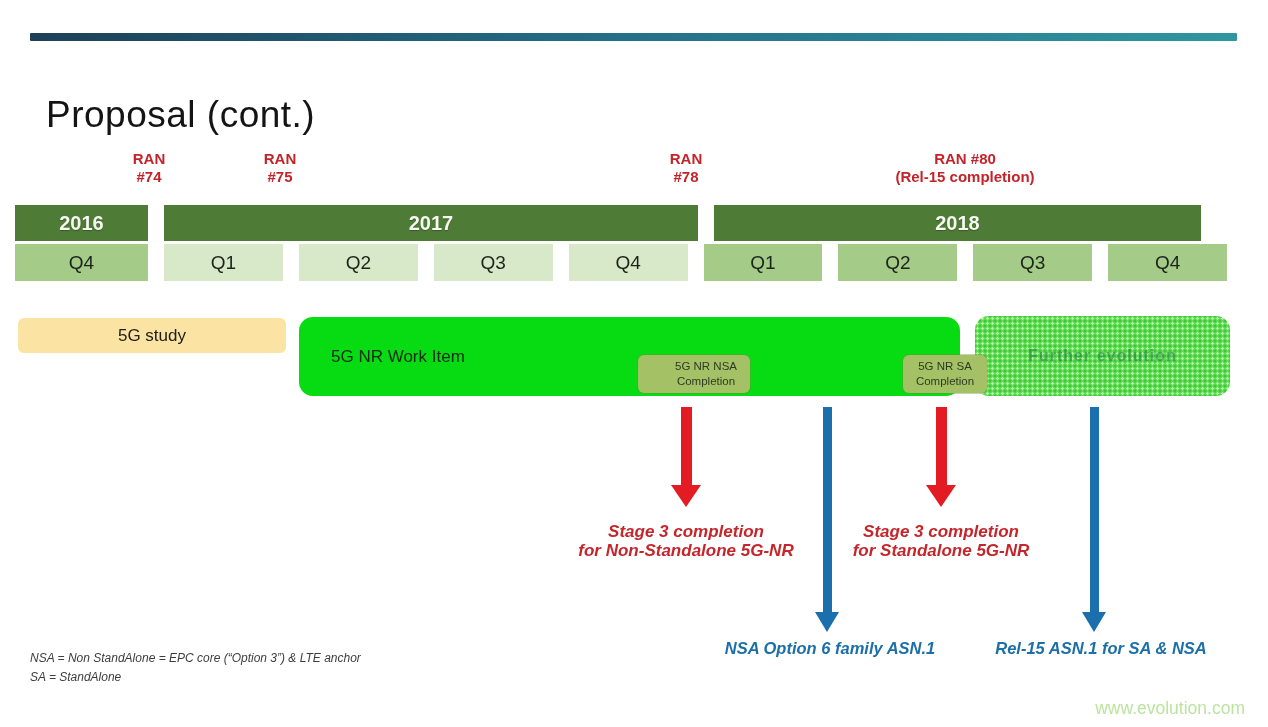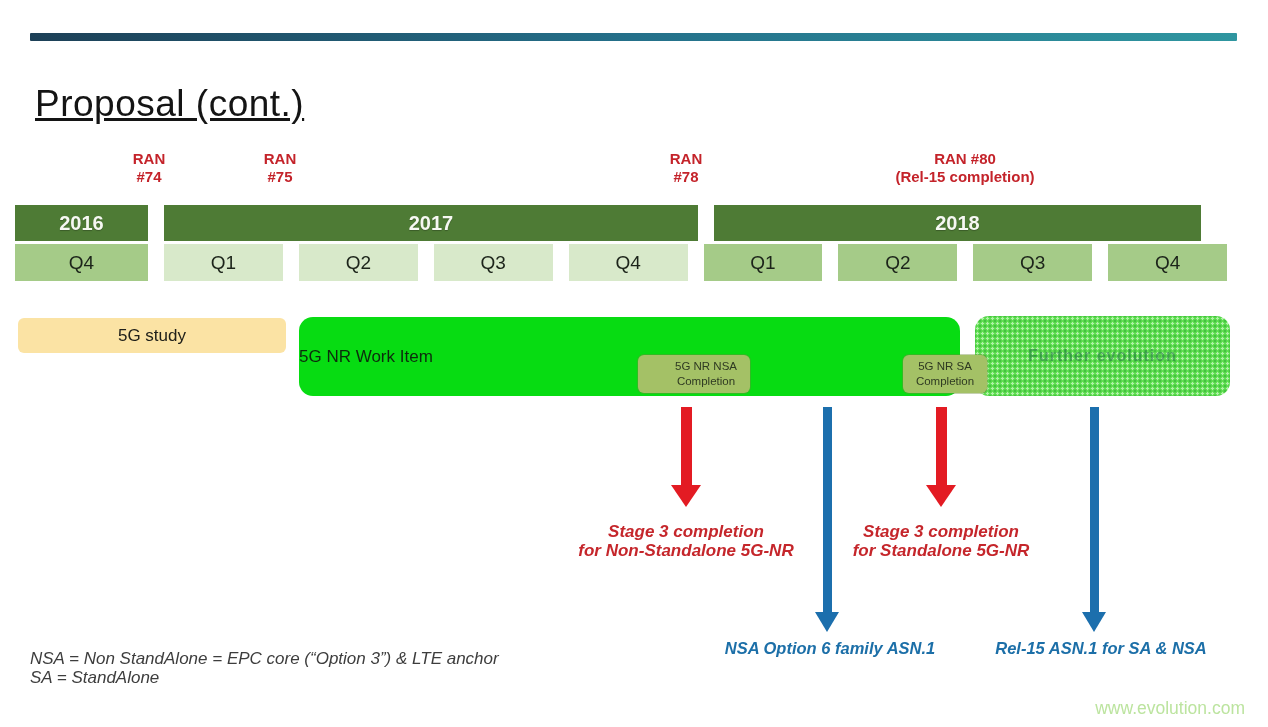--- a/index.html
+++ b/index.html
@@ -6,22 +6,22 @@
   .slide{
     position:relative;width:1268px;height:727px;background:#ffffff;overflow:hidden;
     font-family:"Liberation Sans","DejaVu Sans",sans-serif;
   }
   .top-rule{
     position:absolute;left:30px;top:33px;width:1207px;height:8px;
     background:linear-gradient(to right,#1d4057,#24708a,#2f96a0);
     border-radius:1px;
   }
   .title{
-    position:absolute;left:30px;top:78px;margin:5px;
-    font-size:37px;font-weight:400;color:#141414;letter-spacing:0.5px;text-decoration:underline;
+    position:absolute;left:30px;top:78px;margin:16px;
+    font-size:37px;font-weight:400;color:#141414;letter-spacing:0.5px;
   }
   .milestone{
     position:absolute;top:150px;text-align:center;white-space:pre-line;
     font-size:15px;font-weight:bold;line-height:18px;color:#c4232a;
   }
   .m0{left:99px;width:100px;}
   .m1{left:230px;width:100px;}
   .m2{left:636px;width:100px;}
   .m3{left:845px;width:240px;}
 
@@ -50,21 +50,21 @@
   .bar-study{
     left:18px;top:318px;width:268px;height:35px;background:#fbe3a4;border-radius:6px;
     display:flex;align-items:center;justify-content:center;
     font-size:17px;color:#20201a;
   }
   .bar-work{
     left:299px;top:317px;width:661px;height:79px;background:#07dc12;border-radius:14px;
     display:flex;align-items:center;
     font-size:17px;color:#0d2c0d;
   }
-  .bar-work .work-label{padding-left:0;}
+  .bar-work .work-label{padding-left:32px;}
   .bar-further{
     left:975px;top:316px;width:255px;height:80px;border-radius:14px;
     background-color:#63e153;
     background-image:
       radial-gradient(rgba(255,255,255,0.5) 1px, transparent 1.3px),
       radial-gradient(rgba(26,150,40,0.55) 1px, transparent 1.3px);
     background-size:5px 5px,5px 5px;
     background-position:0 0,2.5px 2.5px;
     display:flex;align-items:center;justify-content:center;font-weight:bold;
   }
@@ -99,21 +99,21 @@
   }
   .red-note{font-size:17px;line-height:19px;color:#c5262b;}
   .n0{left:526px;top:522px;width:320px;}
   .n1{left:781px;top:522px;width:320px;}
   .blue-note{font-size:16.5px;color:#1c6fa8;}
   .b0{left:670px;top:639px;width:320px;}
   .b1{left:934px;top:639px;width:320px;padding-left:7px;}
 
   .footnote{
     position:absolute;left:30px;top:649px;
-    font-size:17px;font-style:italic;color:#3d3d3d;line-height:19px;
+    font-size:12px;font-style:italic;color:#3d3d3d;line-height:19px;
   }
   .watermark{
     position:absolute;right:23px;top:698px;
     font-size:17.5px;color:#bce49f;
   }
 </style>
 </head>
 <body>
 
 <div class="slide">

